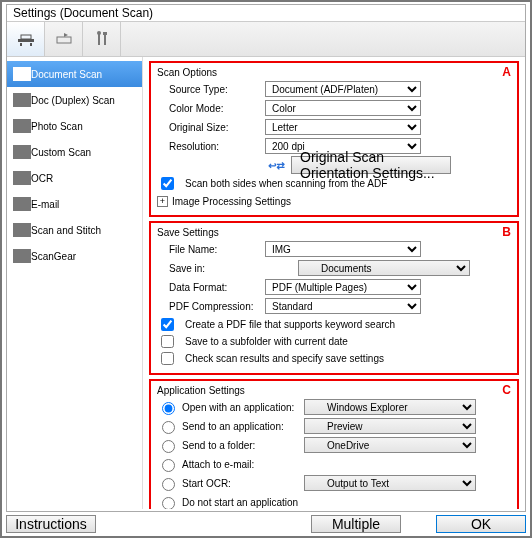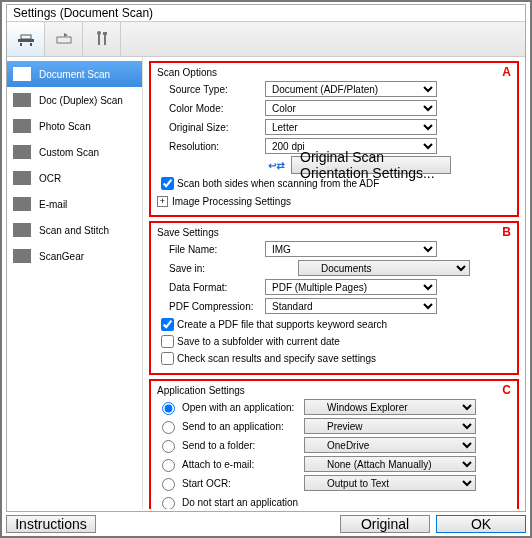--- a/index.html
+++ b/index.html
@@ -5,44 +5,44 @@
   * { box-sizing: border-box; font-family: "Segoe UI", Tahoma, sans-serif; font-size: 10px; }
   body { margin: 0; background: #fff; }
   .frame { width: 532px; height: 538px; border: 2px solid #777; position: relative; }
   .window { position: absolute; top: 2px; left: 4px; right: 4px; bottom: 24px; border: 1px solid #aaa; background: #fff; }
   .titlebar { height: 16px; padding: 2px 6px; font-size: 12px; display:flex; align-items:center; }
   .toolbar { height: 36px; background: linear-gradient(#f4f4f4,#e6e6e6); border-top:1px solid #ccc; border-bottom:1px solid #ccc; display:flex; }
   .toolbtn { width:38px; display:flex; align-items:center; justify-content:center; border-right:1px solid #ccc; }
   .toolbtn:first-child { background: linear-gradient(#fff,#e0ecf8); }
   .body { display:flex; height: calc(100% - 16px - 36px - 2px); }
   .sidebar { width:136px; border-right:1px solid #ddd; padding:4px 0;}
-  .sidebar-item { display:flex; align-items:center; height:26px; padding:0 6px; gap:8px; cursor:pointer;}
+  .sidebar-item { display:flex; align-items:center; height:26px; padding:0 6px; cursor:pointer;}
   .sidebar-item.active { background: linear-gradient(#5eaaf5,#3b8be0); color:#fff; }
   .side-ico { width:18px; height:14px; background:#777; }
   .sidebar-item.active .side-ico { background:#fff; }
   .content { flex:1; padding:4px 6px; overflow:hidden; position:relative; }
   .section { border:2px solid #e00; padding:4px 6px 6px; margin-bottom:4px; position:relative; }
   .section-letter { position:absolute; top:2px; right:6px; font-weight:bold; color:#e00; font-size:12px;}
   .section-title { font-size:10px; margin-bottom:2px; }
   .row { display:flex; align-items:center; height:18px; margin:1px 12px;}
   .row label { width:96px; font-size:10px; }
   select, input[type=text] { height:16px; font-size:10px; border:1px solid #888; background:#fff; padding:0 2px;}
-  .sel-l { width:172px; }
+  .sel-l { width:156px; }
   .btn { height:18px; border:1px solid #888; background:linear-gradient(#f8f8f8,#e0e0e0); font-size:14px; display:inline-flex; align-items:center; justify-content:center; padding:0 8px; cursor:pointer;}
-  .chkrow { display:flex; align-items:center; height:16px; gap:0; font-size:10px; margin:1px 0;}
+  .chkrow { display:flex; align-items:center; height:16px; gap:8px; font-size:10px; margin:1px 0;}
   .expand { display:flex; align-items:center; height:16px; gap:4px; font-size:10px; margin-top:2px;}
   .expand-ico { width:11px; height:11px; border:1px solid #777; display:flex; align-items:center; justify-content:center; font-size:9px; line-height:1;}
   .radiolist {}
   .radiorow { display:flex; align-items:center; height:18px; gap:4px; margin:1px 0;}
   .radiorow .rlabel { width:118px; font-size:10px;}
   .sel-app { width:172px; padding-left:18px; position:relative; background:linear-gradient(#f4f4f4,#e4e4e4);}
   .footerbar { position:absolute; left:4px; right:4px; bottom:2px; height:20px; display:flex; align-items:center; }
   .footerbar .btn { width:90px; }
   .spacer { flex:1; }
-  .ok { border:1px solid #0078d7; color:#000; width:90px;}
+  .ok { border:1px solid #0078d7; color:#000; width:90px;margin-left:29px;}
   .reset-ico { color:#2a6fd6; font-weight:bold;}
   svg { display:block; }
 </style>
 </head>
 <body>
 
 <div class="frame">
   <div class="window">
     <div class="titlebar">Settings (Document Scan)</div>
 
@@ -191,21 +191,20 @@
               <div style="position:relative;"><select class="sel-l sel-app"><option>Preview</option></select><div class="appico" style="background:#f0c040;"></div></div>
             </div>
             <div class="radiorow">
                 <input type="radio" name="appset" style="">
                 <span class="rlabel">Send to a folder:</span>
               <div style="position:relative;"><select class="sel-l sel-app"><option>OneDrive</option></select><div class="appico" style="background:#3284d6;"></div></div>
             </div>
             <div class="radiorow">
                 <input type="radio" name="appset" style="">
                 <span class="rlabel">Attach to e-mail:</span>
-              <div style="position:relative;"><select class="sel-l sel-app"><option>None (Attach Manually)</option></select><div class="appico" style="background:#888;"></div></div>
             </div>
             <div class="radiorow">
                 <input type="radio" name="appset" style="">
                 <span class="rlabel">Start OCR:</span>
               <div style="position:relative;"><select class="sel-l sel-app"><option>Output to Text</option></select><div class="appico" style="background:#6aa6e0;"></div></div>
             </div>
             <div class="radiorow">
                 <input type="radio" name="appset" style="">
                 <span class="rlabel">Do not start an application</span>
               </div>
@@ -213,17 +212,17 @@
 
         </div>
 
       </div>
     </div>
   </div>
 
   <div class="footerbar">
     <div class="btn">Instructions</div>
     <div class="spacer"></div>
-    <div class="btn">Original</div>
+    <div class="btn">Multiple</div>
     <div style="width:6px;"></div>
     <div class="btn ok">OK</div>
   </div>
 </div>
 
 </body></html>

